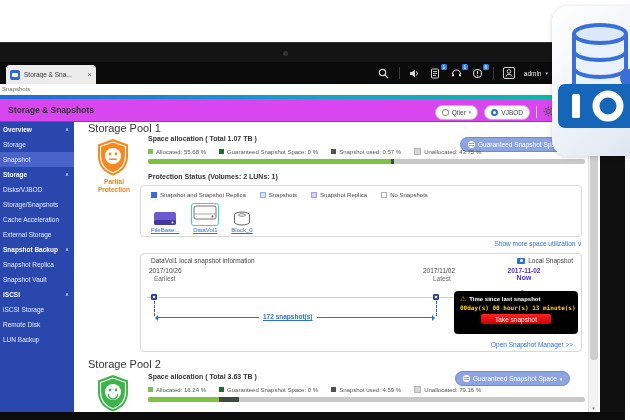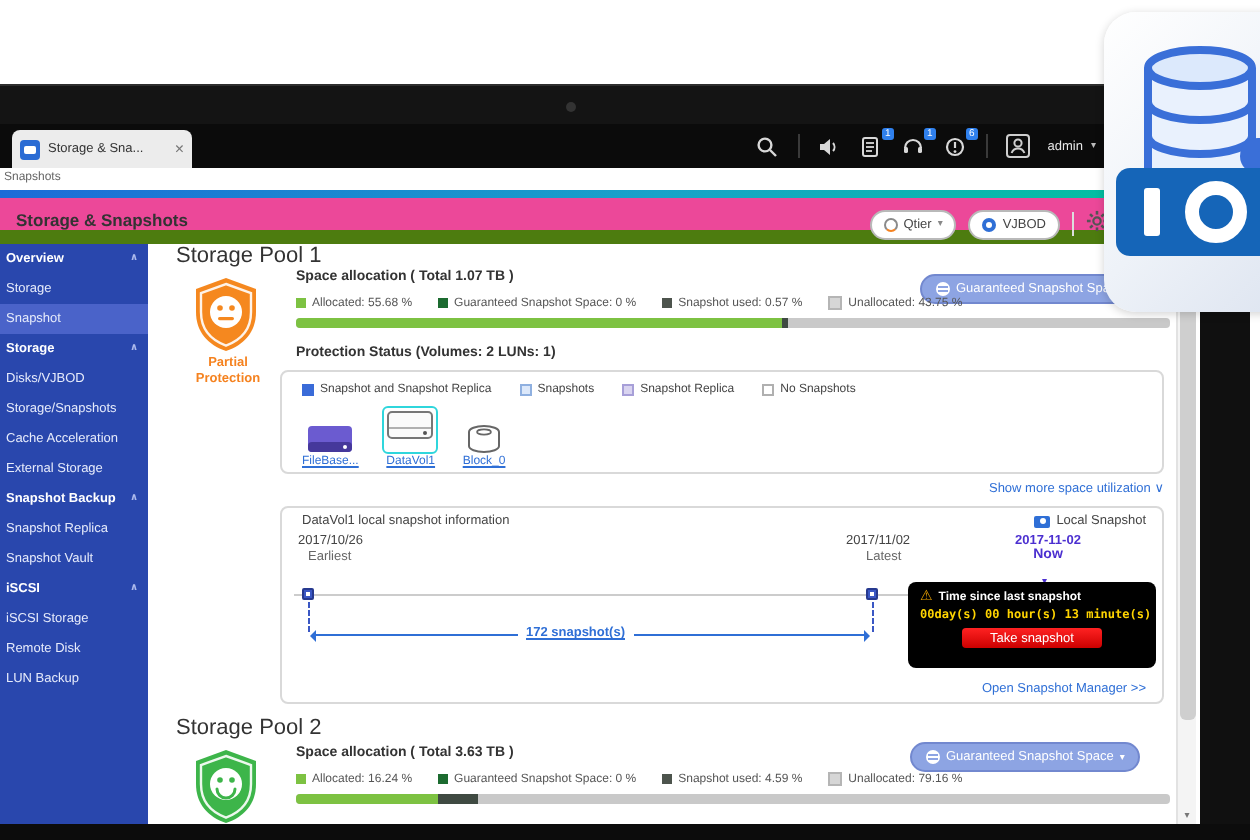--- a/index.html
+++ b/index.html
@@ -26,21 +26,21 @@
   .badge{position:absolute;top:-3px;right:-5px;background:#2f80ed;color:#fff;font-size:5px;line-height:6px;
          padding:0 1.5px;border-radius:1.5px;}
   .adminbox{display:flex;align-items:center;gap:4px;}
   .admin-label{color:#e8e8e8;font-size:6.5px;}
   .caret{font-size:5px;color:#bbb;}
   
   .crumbbar{position:absolute;left:0;top:22px;width:600px;height:11px;background:#fff;}
   .crumb{font-size:6px;color:#666;padding-left:2px;line-height:11px;}
   .gradbar{position:absolute;left:0;top:33px;width:600px;height:4px;
            background:linear-gradient(90deg,#1d6bd8 0%,#18a3c9 55%,#00c49a 100%);}
-  .appheader{position:absolute;left:0;top:37px;width:600px;height:23px;background:#ec4899;border-bottom:7px solid #4d7c0f;box-sizing:border-box;}
+  .appheader{position:absolute;left:0;top:37px;width:600px;height:23px;background:#d946ef;border-bottom:1px solid #4d7c0f;box-sizing:border-box;}
   .app-title{position:absolute;left:8px;top:0;line-height:22px;font-size:8.5px;font-weight:bold;color:#333;}
   .hdr-right{position:absolute;right:46px;top:4px;display:flex;align-items:center;gap:6px;}
   .pill{display:flex;align-items:center;gap:3px;border:1px solid #b9b9b9;border-radius:8px;background:#fff;
         height:13px;padding:0 6px;font-size:6.5px;color:#444;}
   .qtier-ico{width:7px;height:7px;border-radius:50%;border:1.5px solid #8a8a8a;border-bottom-color:#f5821f;box-sizing:border-box;}
   .vjbod-ico{width:7px;height:7px;border-radius:50%;background:#2f6fd6;position:relative;}
   .vjbod-ico::after{content:"";position:absolute;left:2px;top:2px;width:3px;height:3px;border-radius:50%;background:#fff;}
   .hdr-divider{width:1px;height:12px;background:#ddd;}
   
   .sidebar{position:absolute;left:0;top:60px;width:74px;height:290px;background:#2947ad;overflow:hidden;}

